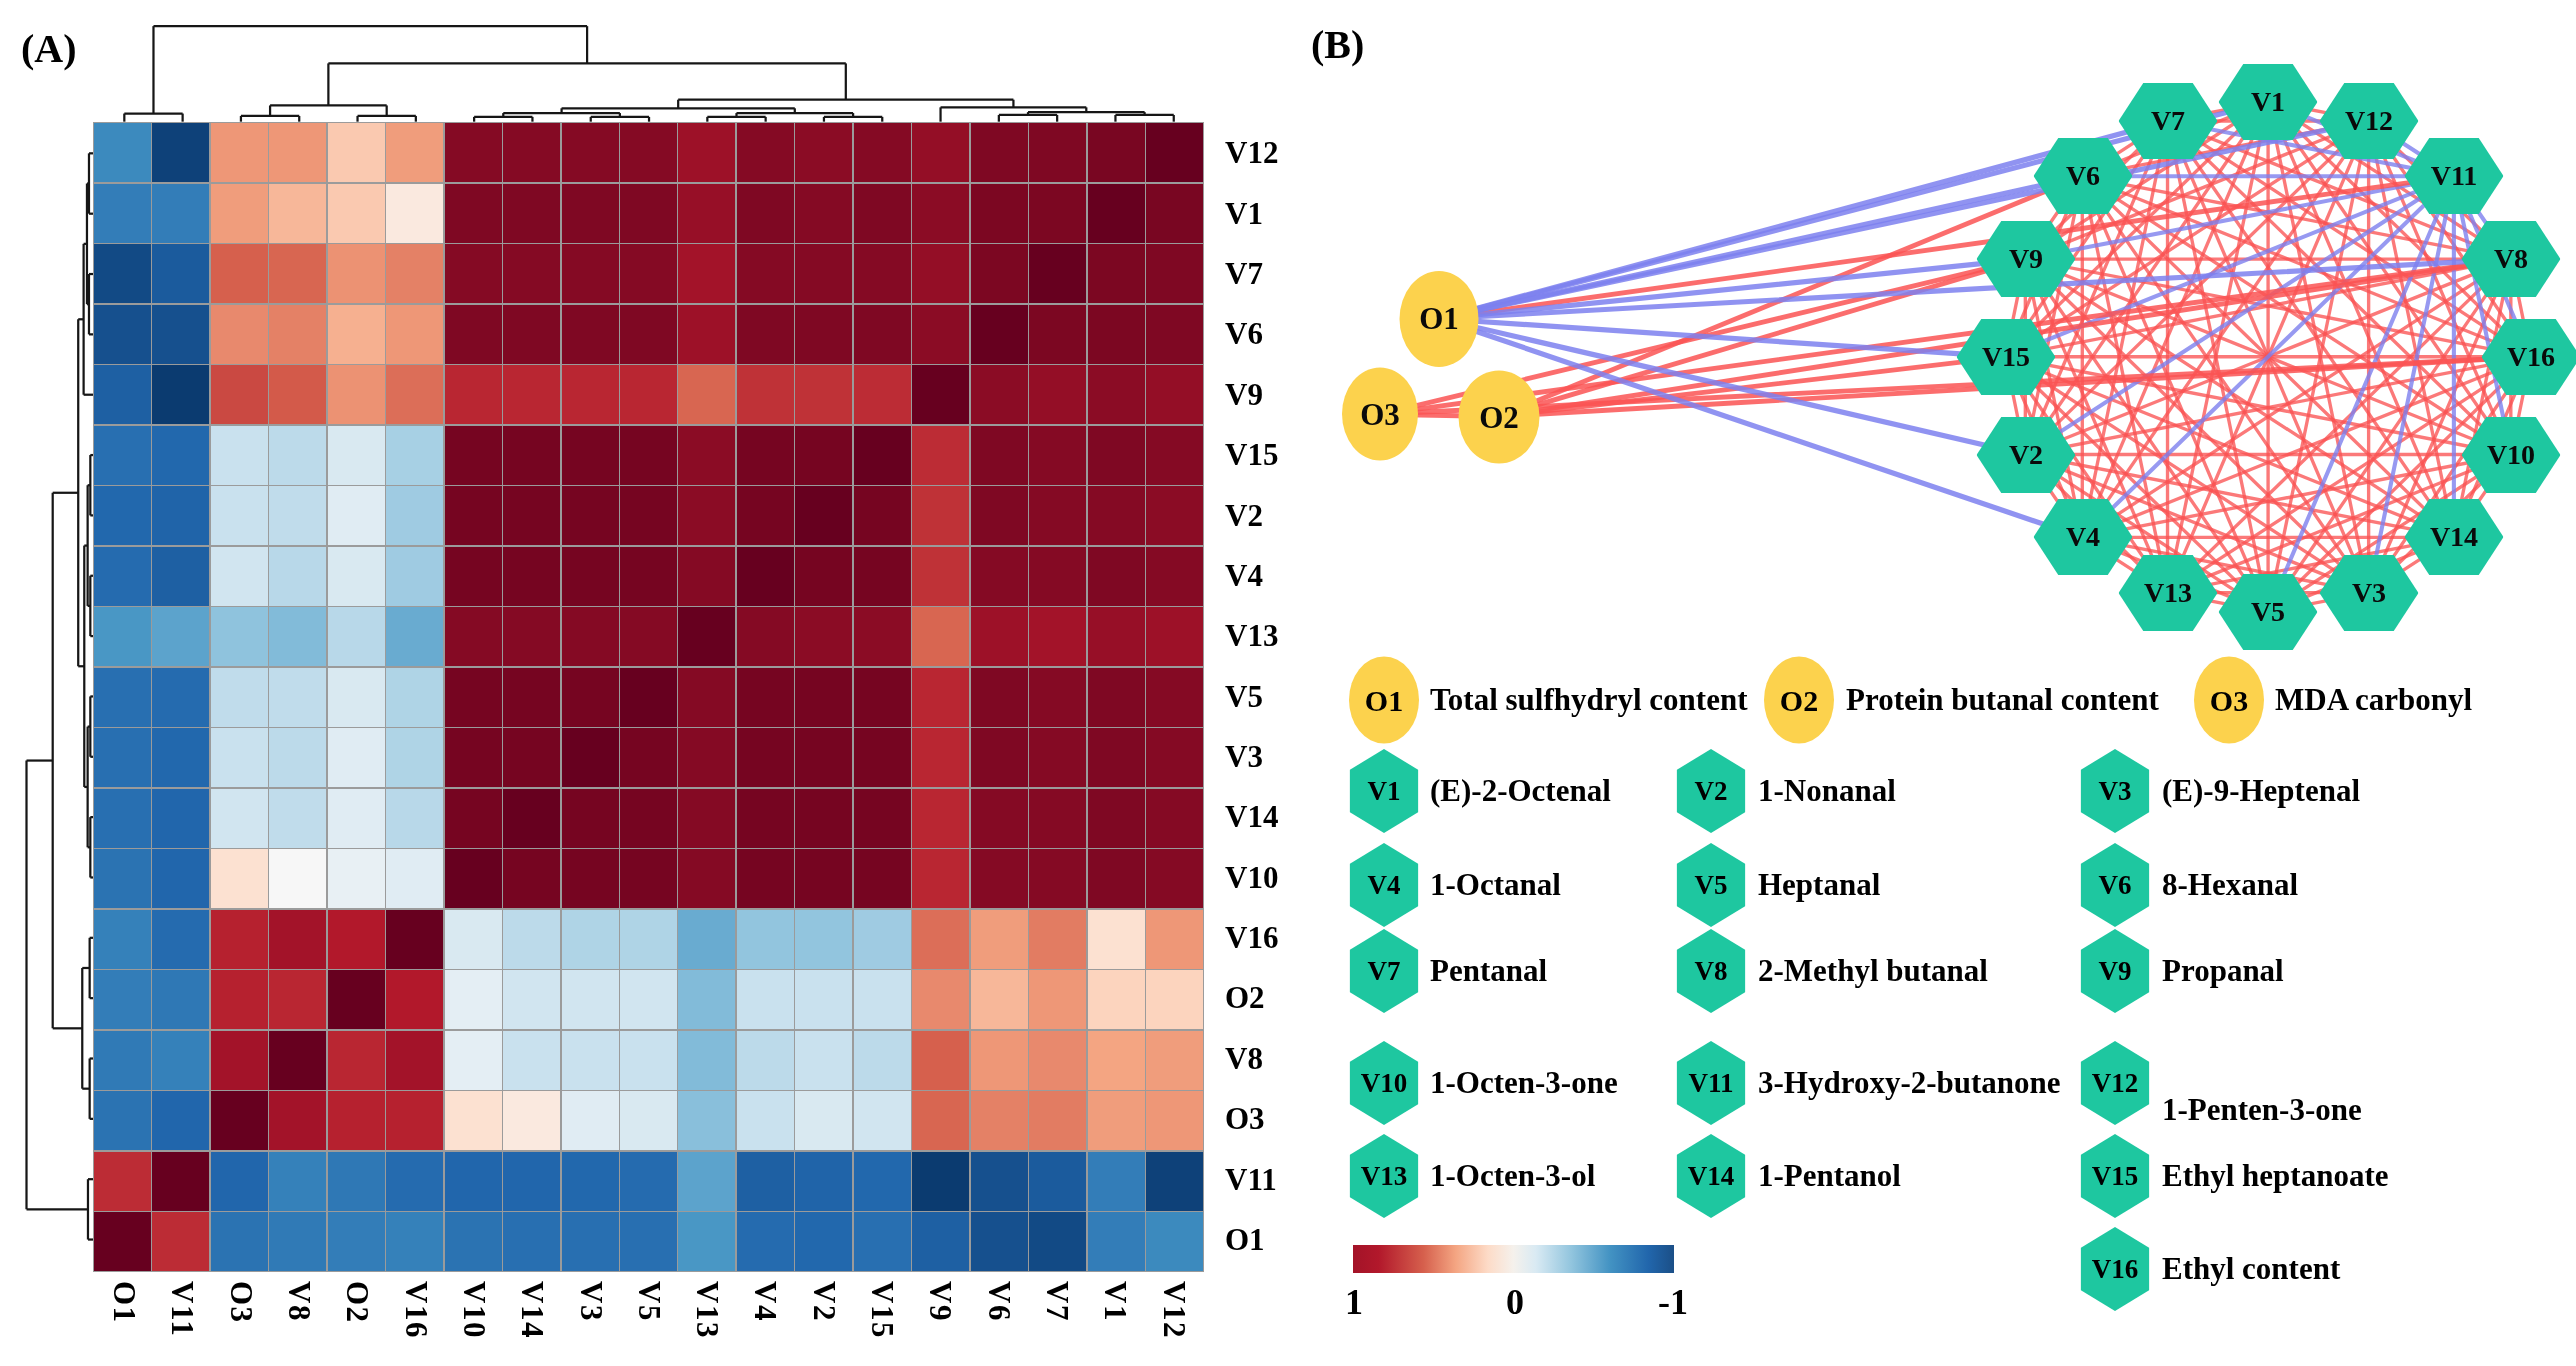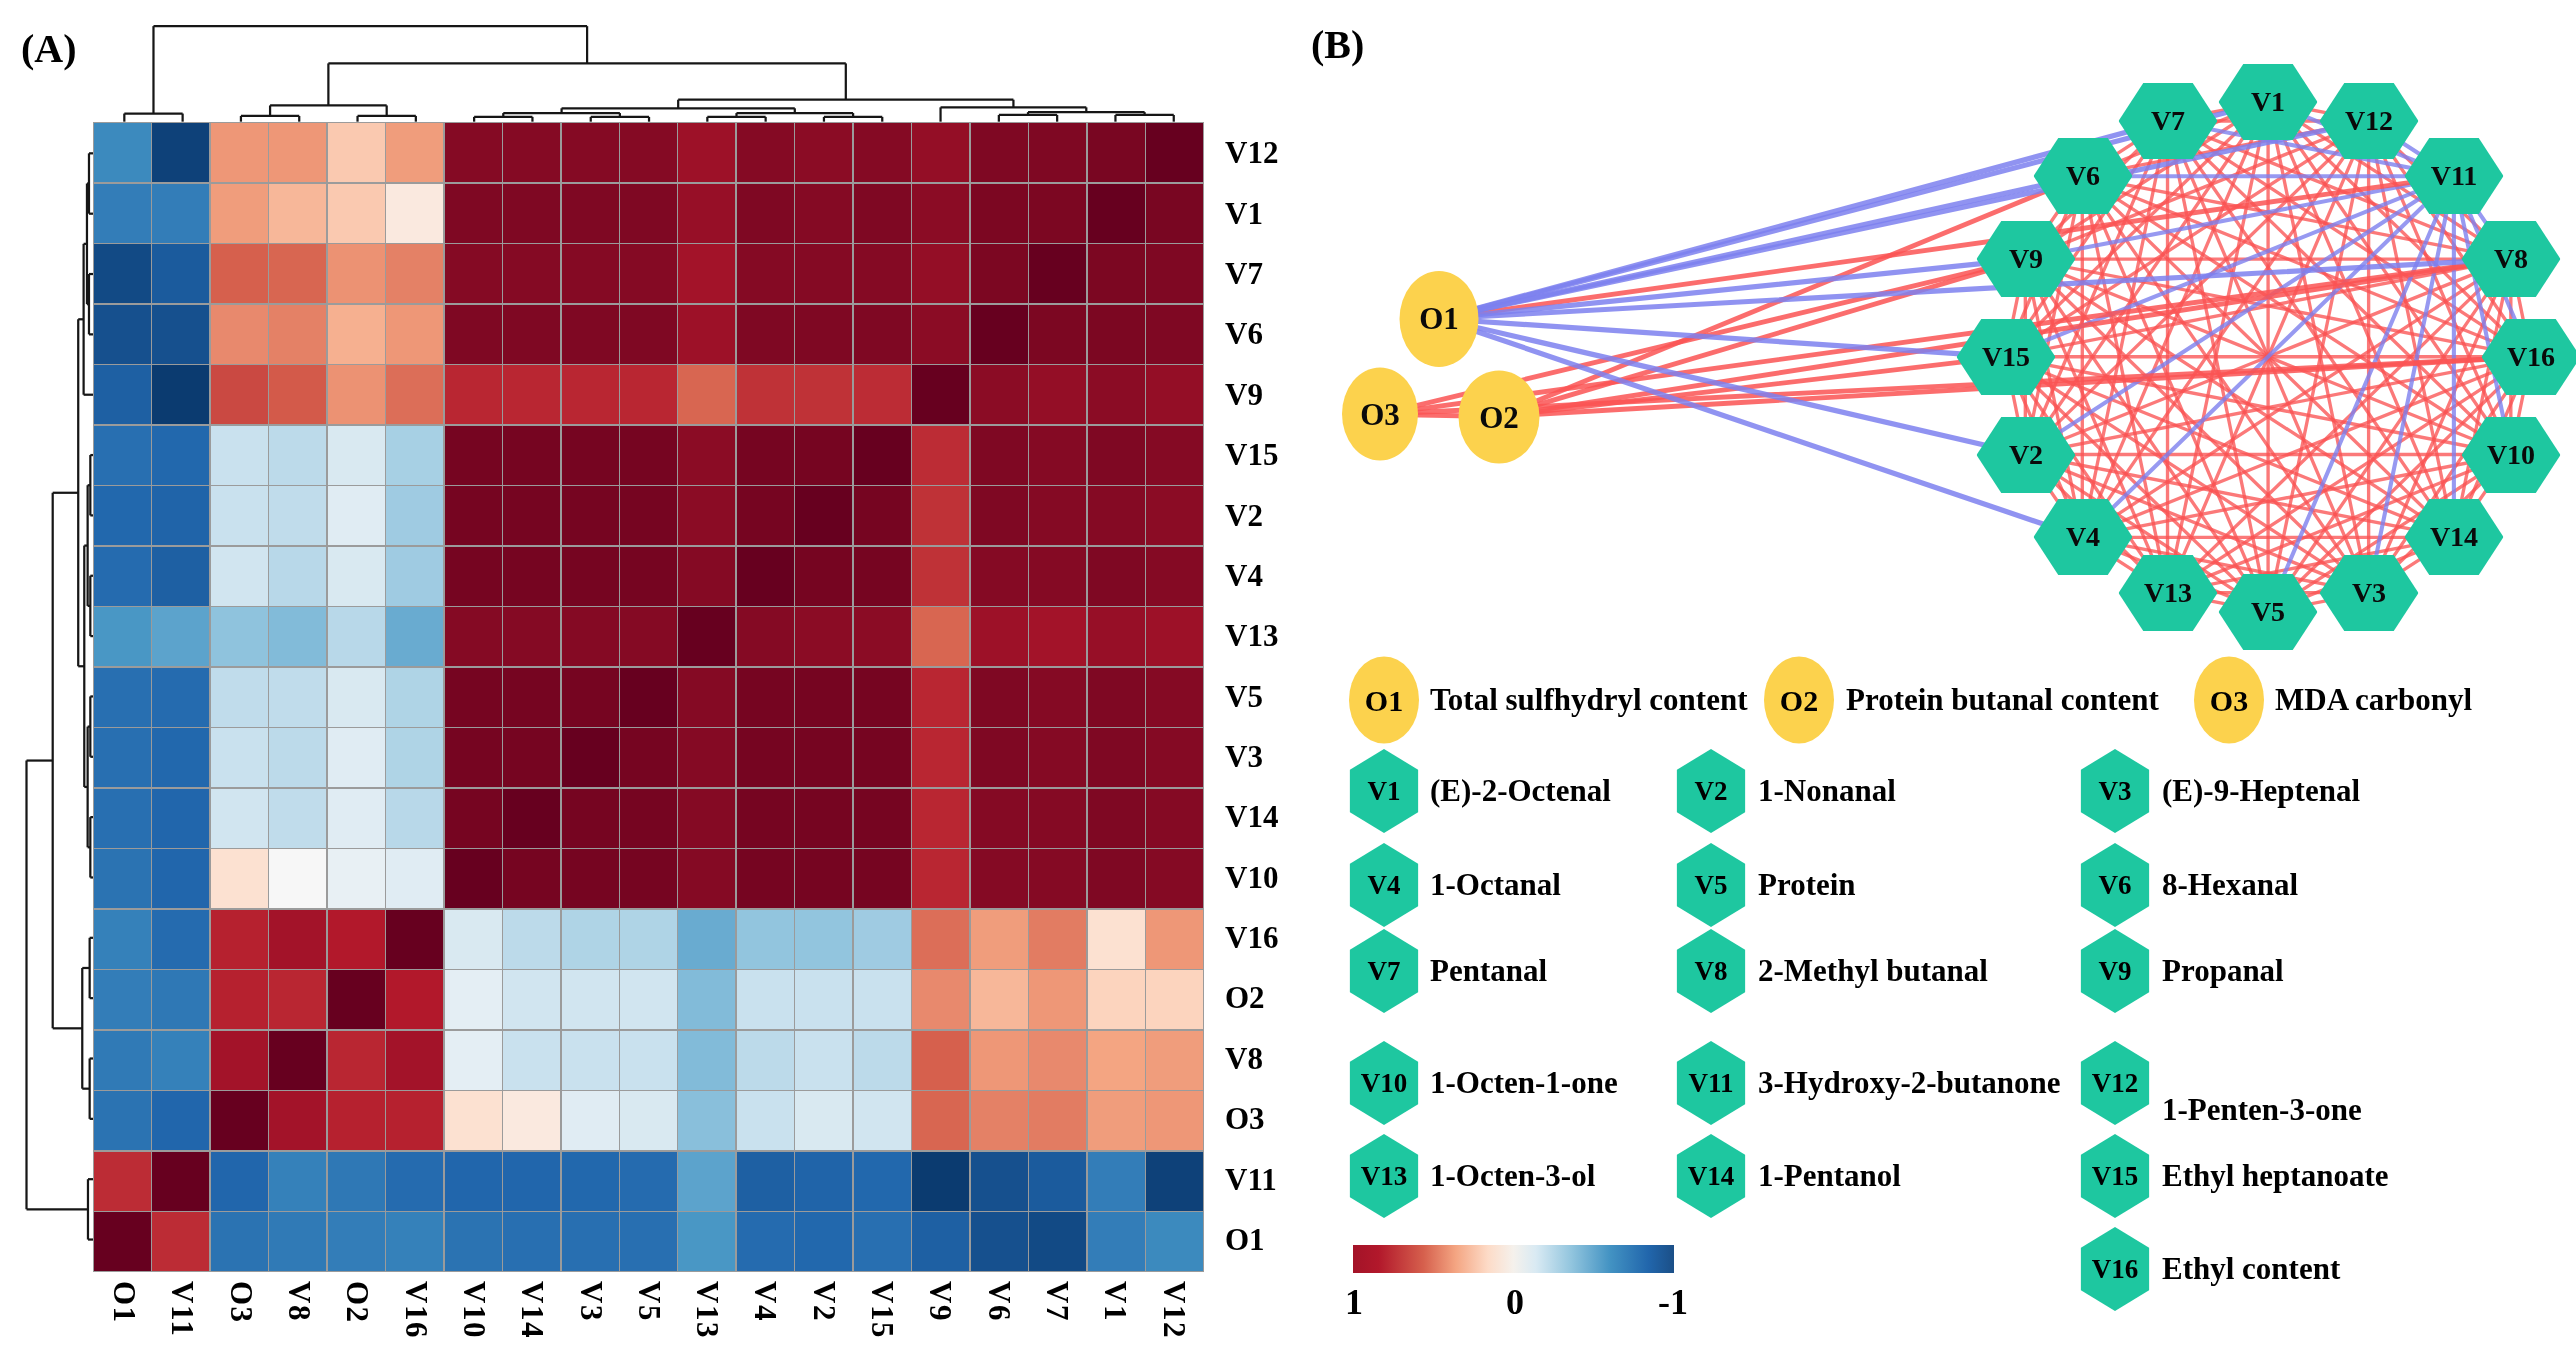--- a/index.html
+++ b/index.html
@@ -793,41 +793,41 @@
         <span>V3</span>
       </div>
       <div class="leg-text abs" style="left: 2162px; top: 791px;">(E)-9-Heptenal</div>
       <div class="leg-hex abs" style="left: 1384px; top: 885px;">
         <span>V4</span>
       </div>
       <div class="leg-text abs" style="left: 1430px; top: 885px;">1-Octanal</div>
       <div class="leg-hex abs" style="left: 1711px; top: 885px;">
         <span>V5</span>
       </div>
-      <div class="leg-text abs" style="left: 1758px; top: 885px;">Protein</div>
+      <div class="leg-text abs" style="left: 1758px; top: 885px;">Heptanal</div>
       <div class="leg-hex abs" style="left: 2115px; top: 885px;">
         <span>V6</span>
       </div>
       <div class="leg-text abs" style="left: 2162px; top: 885px;">8-Hexanal</div>
       <div class="leg-hex abs" style="left: 1384px; top: 971px;">
         <span>V7</span>
       </div>
       <div class="leg-text abs" style="left: 1430px; top: 971px;">Pentanal</div>
       <div class="leg-hex abs" style="left: 1711px; top: 971px;">
         <span>V8</span>
       </div>
       <div class="leg-text abs" style="left: 1758px; top: 971px;">2-Methyl butanal</div>
       <div class="leg-hex abs" style="left: 2115px; top: 971px;">
         <span>V9</span>
       </div>
       <div class="leg-text abs" style="left: 2162px; top: 971px;">Propanal</div>
       <div class="leg-hex abs" style="left: 1384px; top: 1083px;">
         <span>V10</span>
       </div>
-      <div class="leg-text abs" style="left: 1430px; top: 1083px;">1-Octen-1-one</div>
+      <div class="leg-text abs" style="left: 1430px; top: 1083px;">1-Octen-3-one</div>
       <div class="leg-hex abs" style="left: 1711px; top: 1083px;">
         <span>V11</span>
       </div>
       <div class="leg-text abs" style="left: 1758px; top: 1083px;">3-Hydroxy-2-butanone</div>
       <div class="leg-hex abs" style="left: 2115px; top: 1083px;">
         <span>V12</span>
       </div>
       <div class="leg-text abs" style="left: 2162px; top: 1110px;">1-Penten-3-one</div>
       <div class="leg-hex abs" style="left: 1384px; top: 1176px;">
         <span>V13</span>

